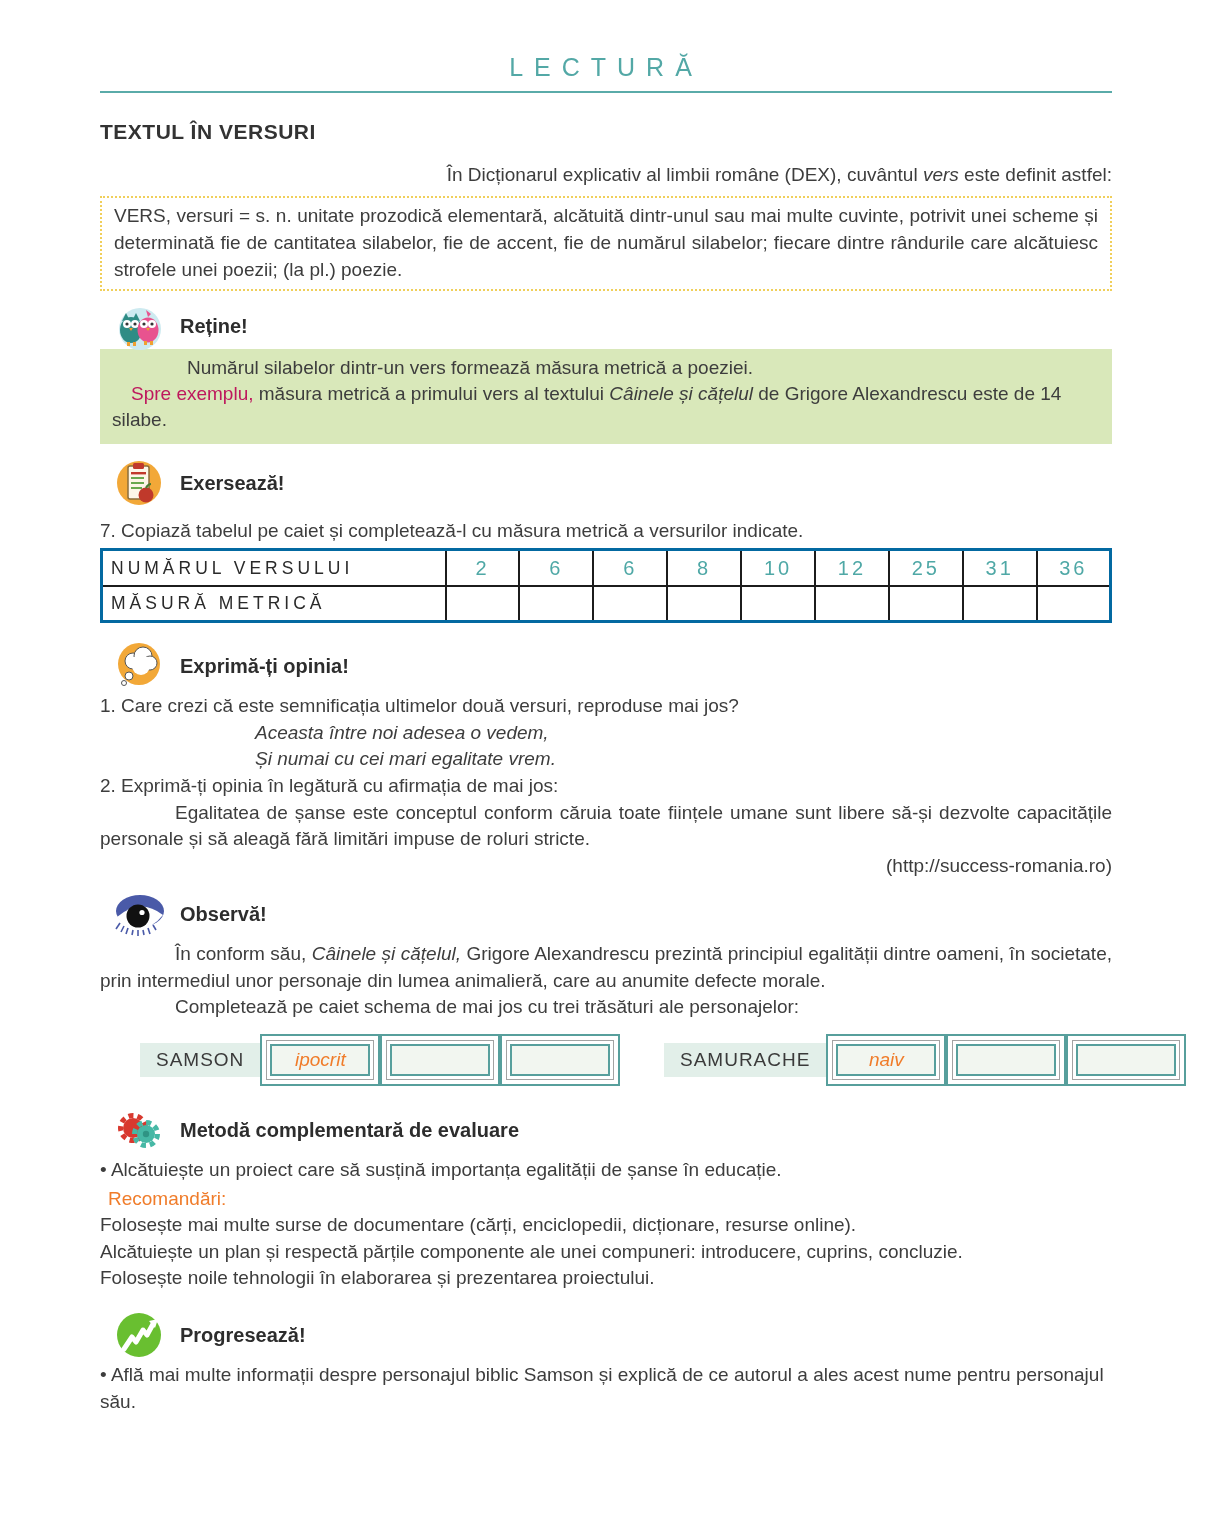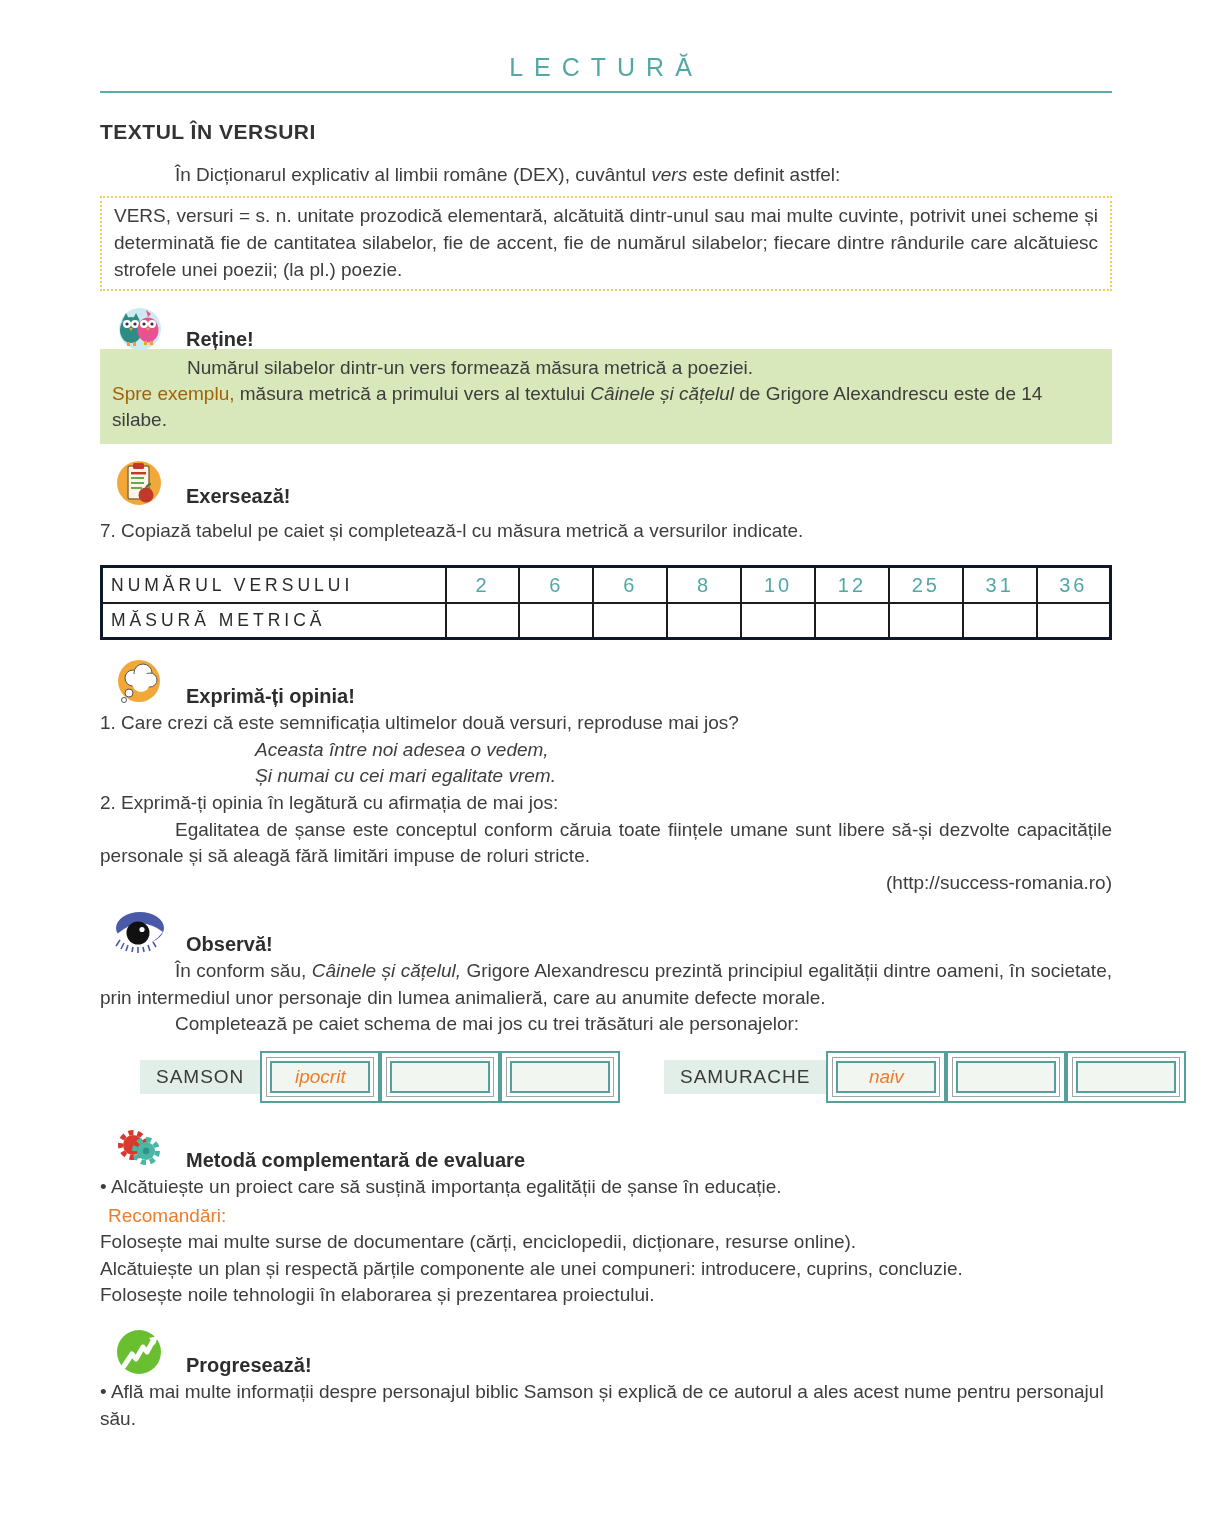--- a/index.html
+++ b/index.html
@@ -19,51 +19,51 @@
     text-align: center;
     color: #53a8a6;
     font-size: 25px;
     letter-spacing: 11px;
     font-weight: 400;
   }
   .header-rule { border: none; border-top: 2px solid #5aaba9; margin-top: 6px; }
 
   .page-title { margin-top: 24px; font-size: 21px; font-weight: bold; color: #333; letter-spacing: .5px; }
 
-  .intro-p { margin-top: 16px; text-indent: 75px; }
+  .intro-p { margin-top: 16px; text-indent: 75px; text-align: right; }
 
   .def-box {
     margin-top: 7px;
     border: 2px dotted #f0cf5a;
     padding: 5px 12px;
     text-align: justify;
     line-height: 1.42;
   }
 
-  .section-head { display: flex; align-items: flex-end; gap: 20px; padding-left: 12px; }
+  .section-head { display: flex; align-items: center; gap: 14px; padding-left: 12px; }
   .section-head .icon { width: 54px; height: 54px; flex: 0 0 54px; }
   .section-head h2 { font-size: 20px; font-weight: bold; color: #2d2d2d; }
 
   .green-box {
     background: #d9e8ba;
     padding: 6px 12px 10px 12px;
     margin-top: -4px;
     line-height: 1.38;
   }
   .green-box .line1 { padding-left: 75px; }
-  .orange-text { color: #a16207; }
+  .orange-text { color: #be185d; margin-left: 19px; }
   .italic { font-style: italic; }
 
   .task-line { margin-top: 8px; }
 
   table.metric-table {
     width: 100%;
-    margin-top: 21px;
+    margin-top: 4px;
     border-collapse: collapse;
-    border: 3px solid #0f172a;
+    border: 3px solid #0369a1;
   }
   table.metric-table td {
     border: 2px solid #1c1c1c;
     height: 36px;
     padding: 2px 8px;
   }
   td.row-label {
     width: 34%;
     letter-spacing: 4px;
     font-size: 17.5px;

